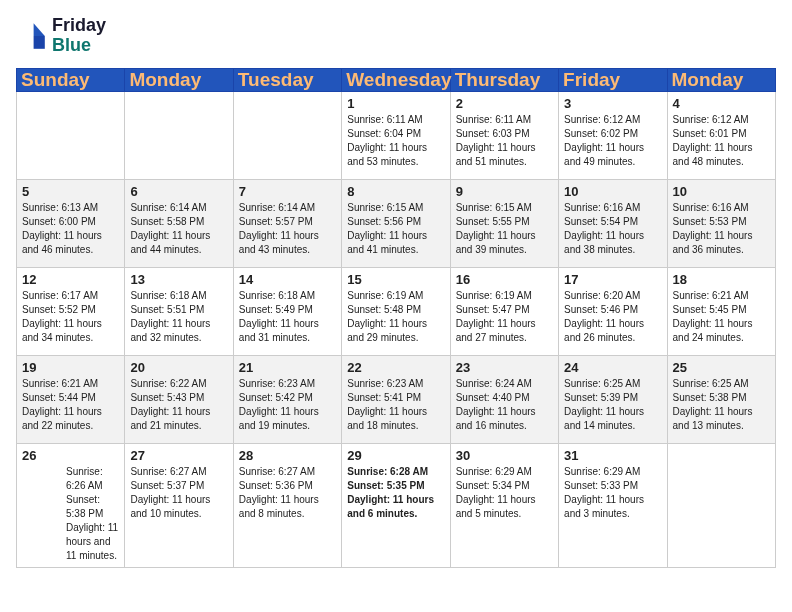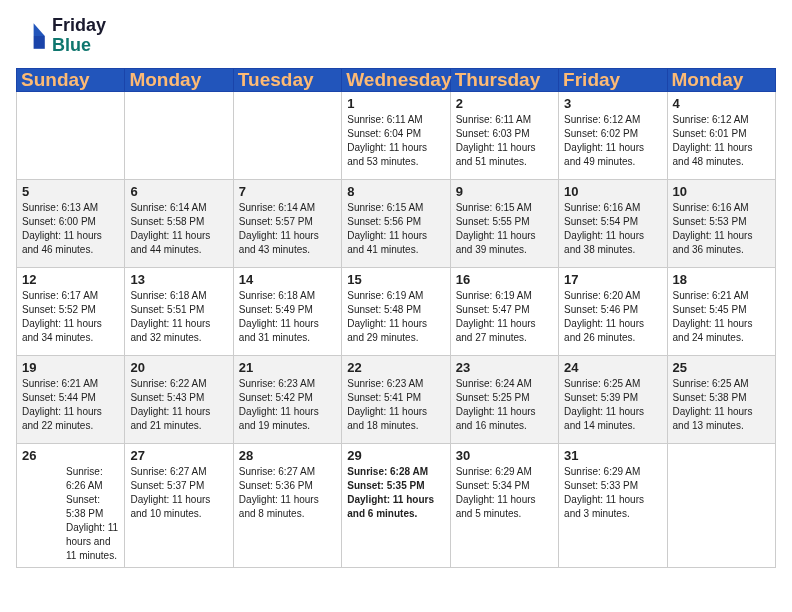--- a/index.html
+++ b/index.html
@@ -257,21 +257,21 @@
         </td>
         <td class="shaded">
           <div class="day-number">22</div>
           <div class="cell-text" style="white-space: pre-line;">Sunrise: 6:23 AM
 Sunset: 5:41 PM
 Daylight: 11 hours and 18 minutes.</div>
         </td>
         <td class="shaded">
           <div class="day-number">23</div>
           <div class="cell-text" style="white-space: pre-line;">Sunrise: 6:24 AM
-Sunset: 5:25 PM
+Sunset: 4:40 PM
 Daylight: 11 hours and 16 minutes.</div>
         </td>
         <td class="shaded">
           <div class="day-number">24</div>
           <div class="cell-text" style="white-space: pre-line;">Sunrise: 6:25 AM
 Sunset: 5:39 PM
 Daylight: 11 hours and 14 minutes.</div>
         </td>
         <td class="shaded">
           <div class="day-number">25</div>

